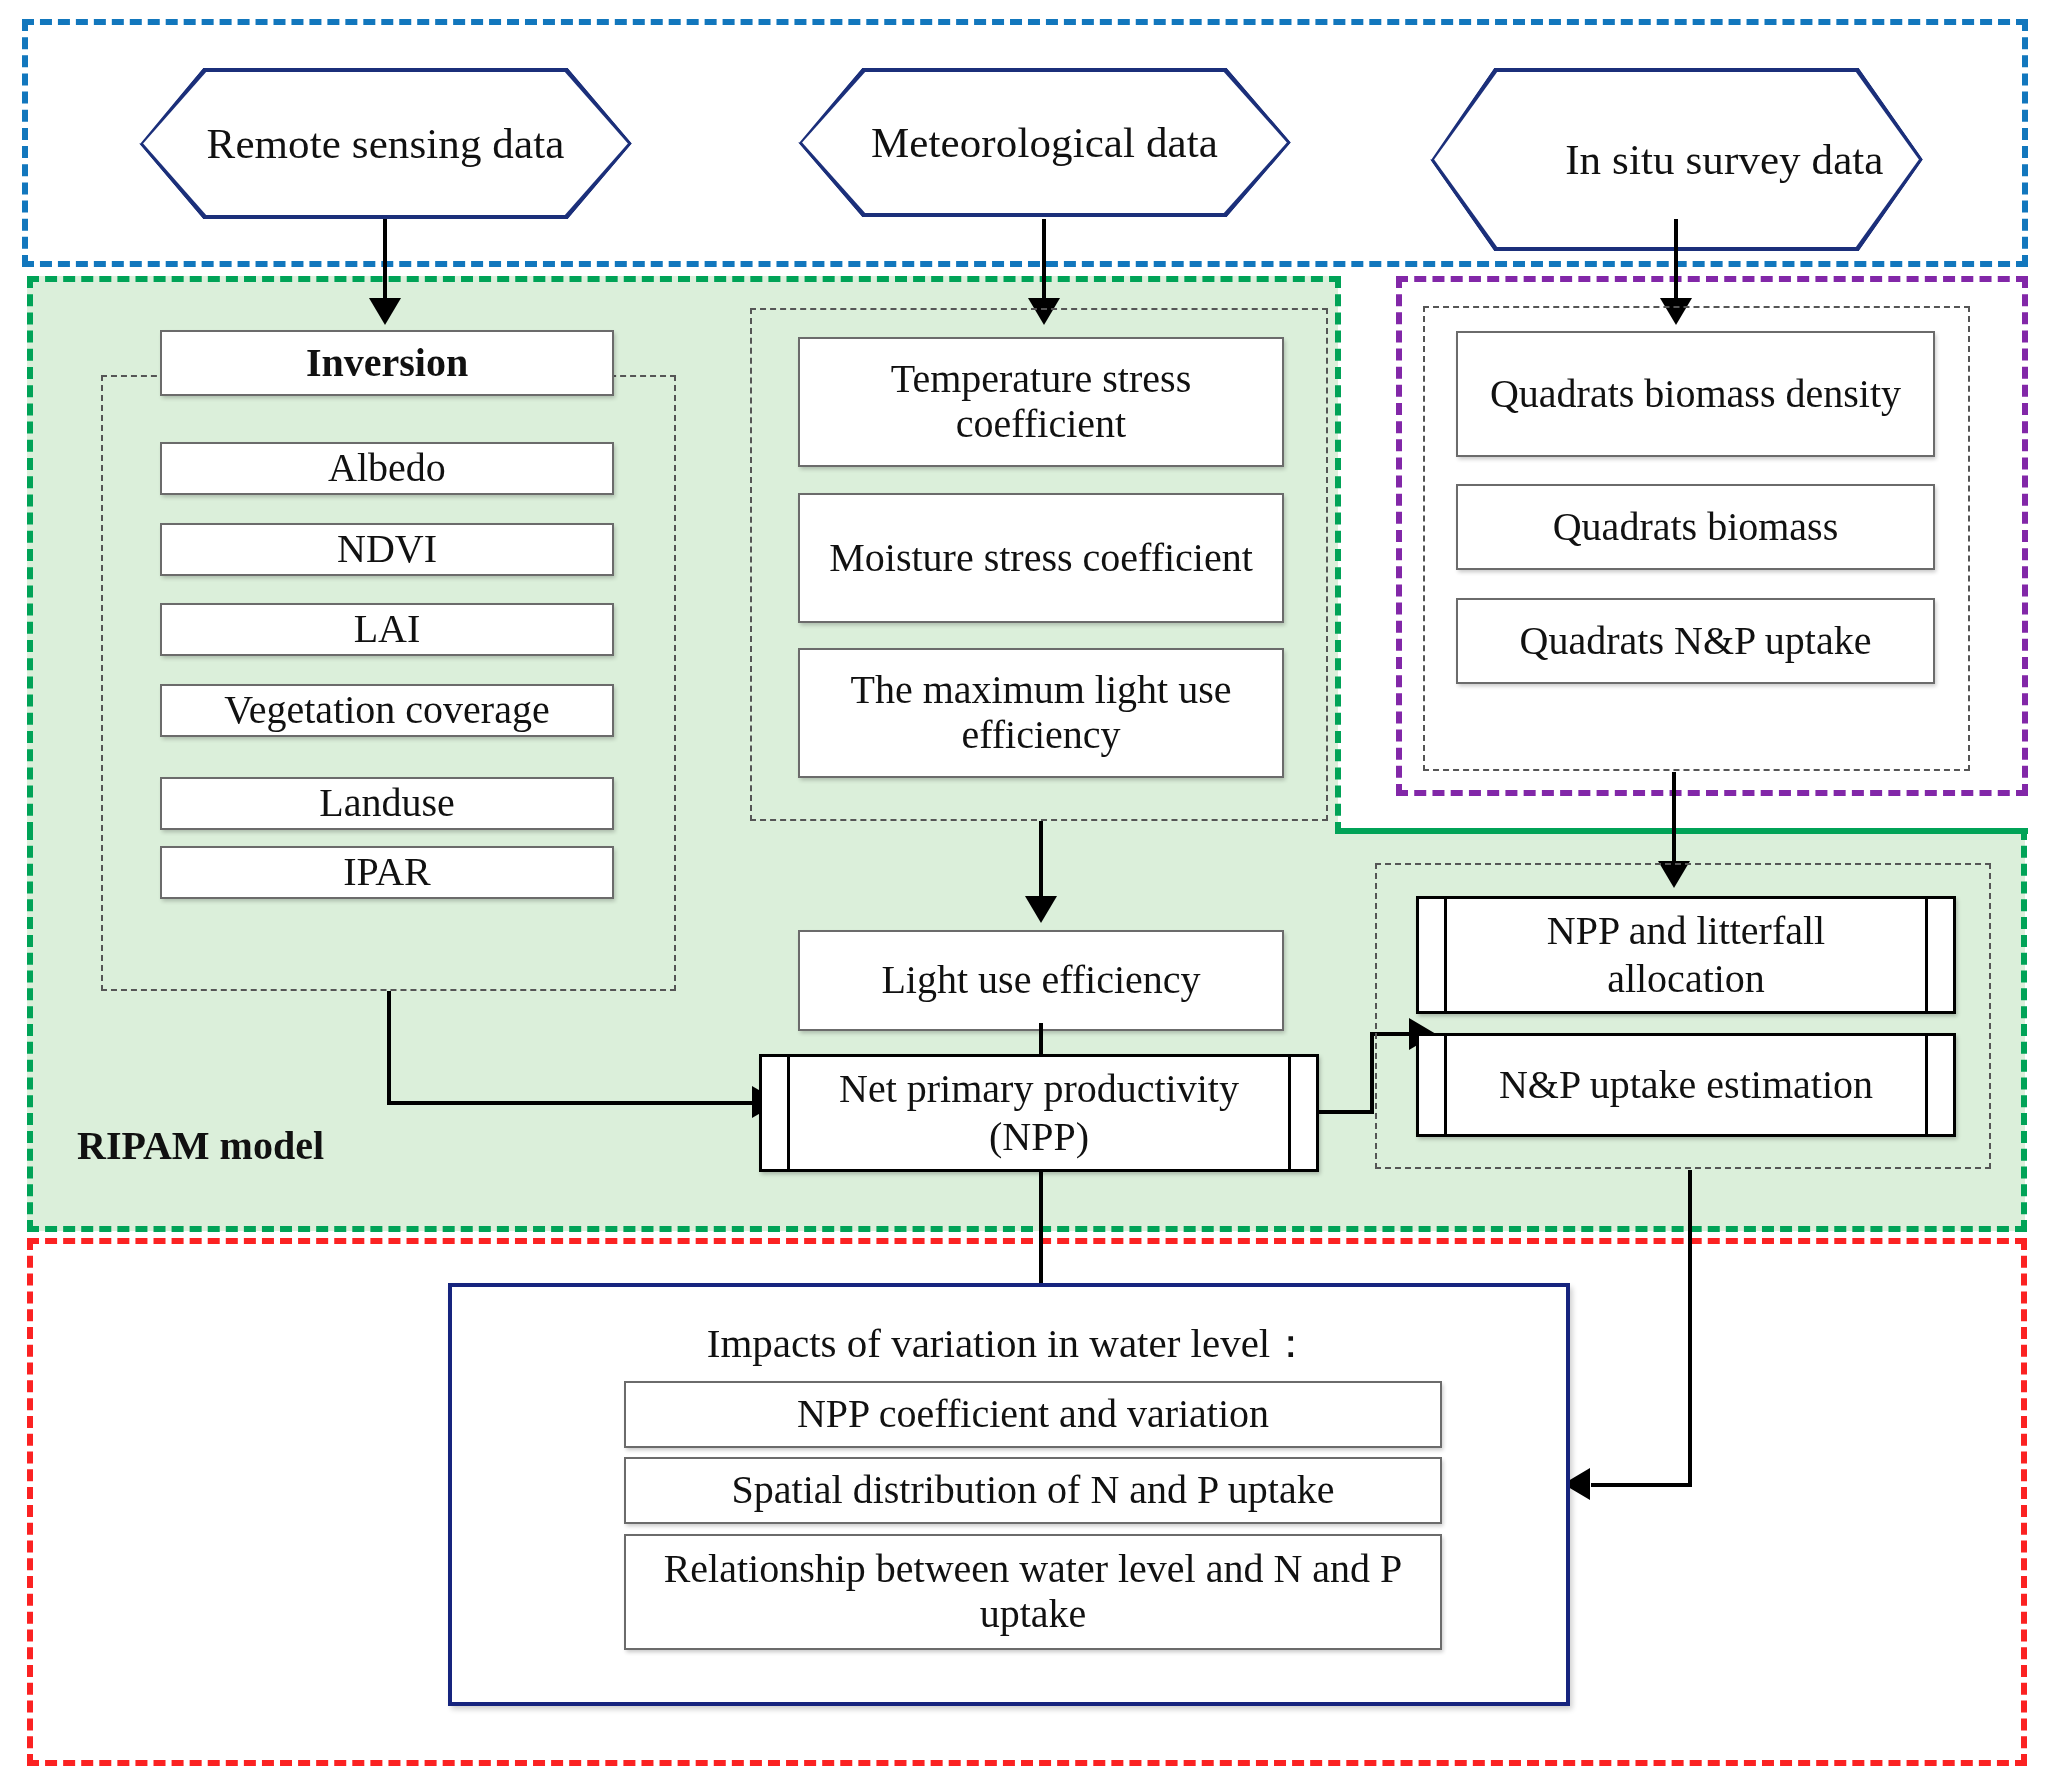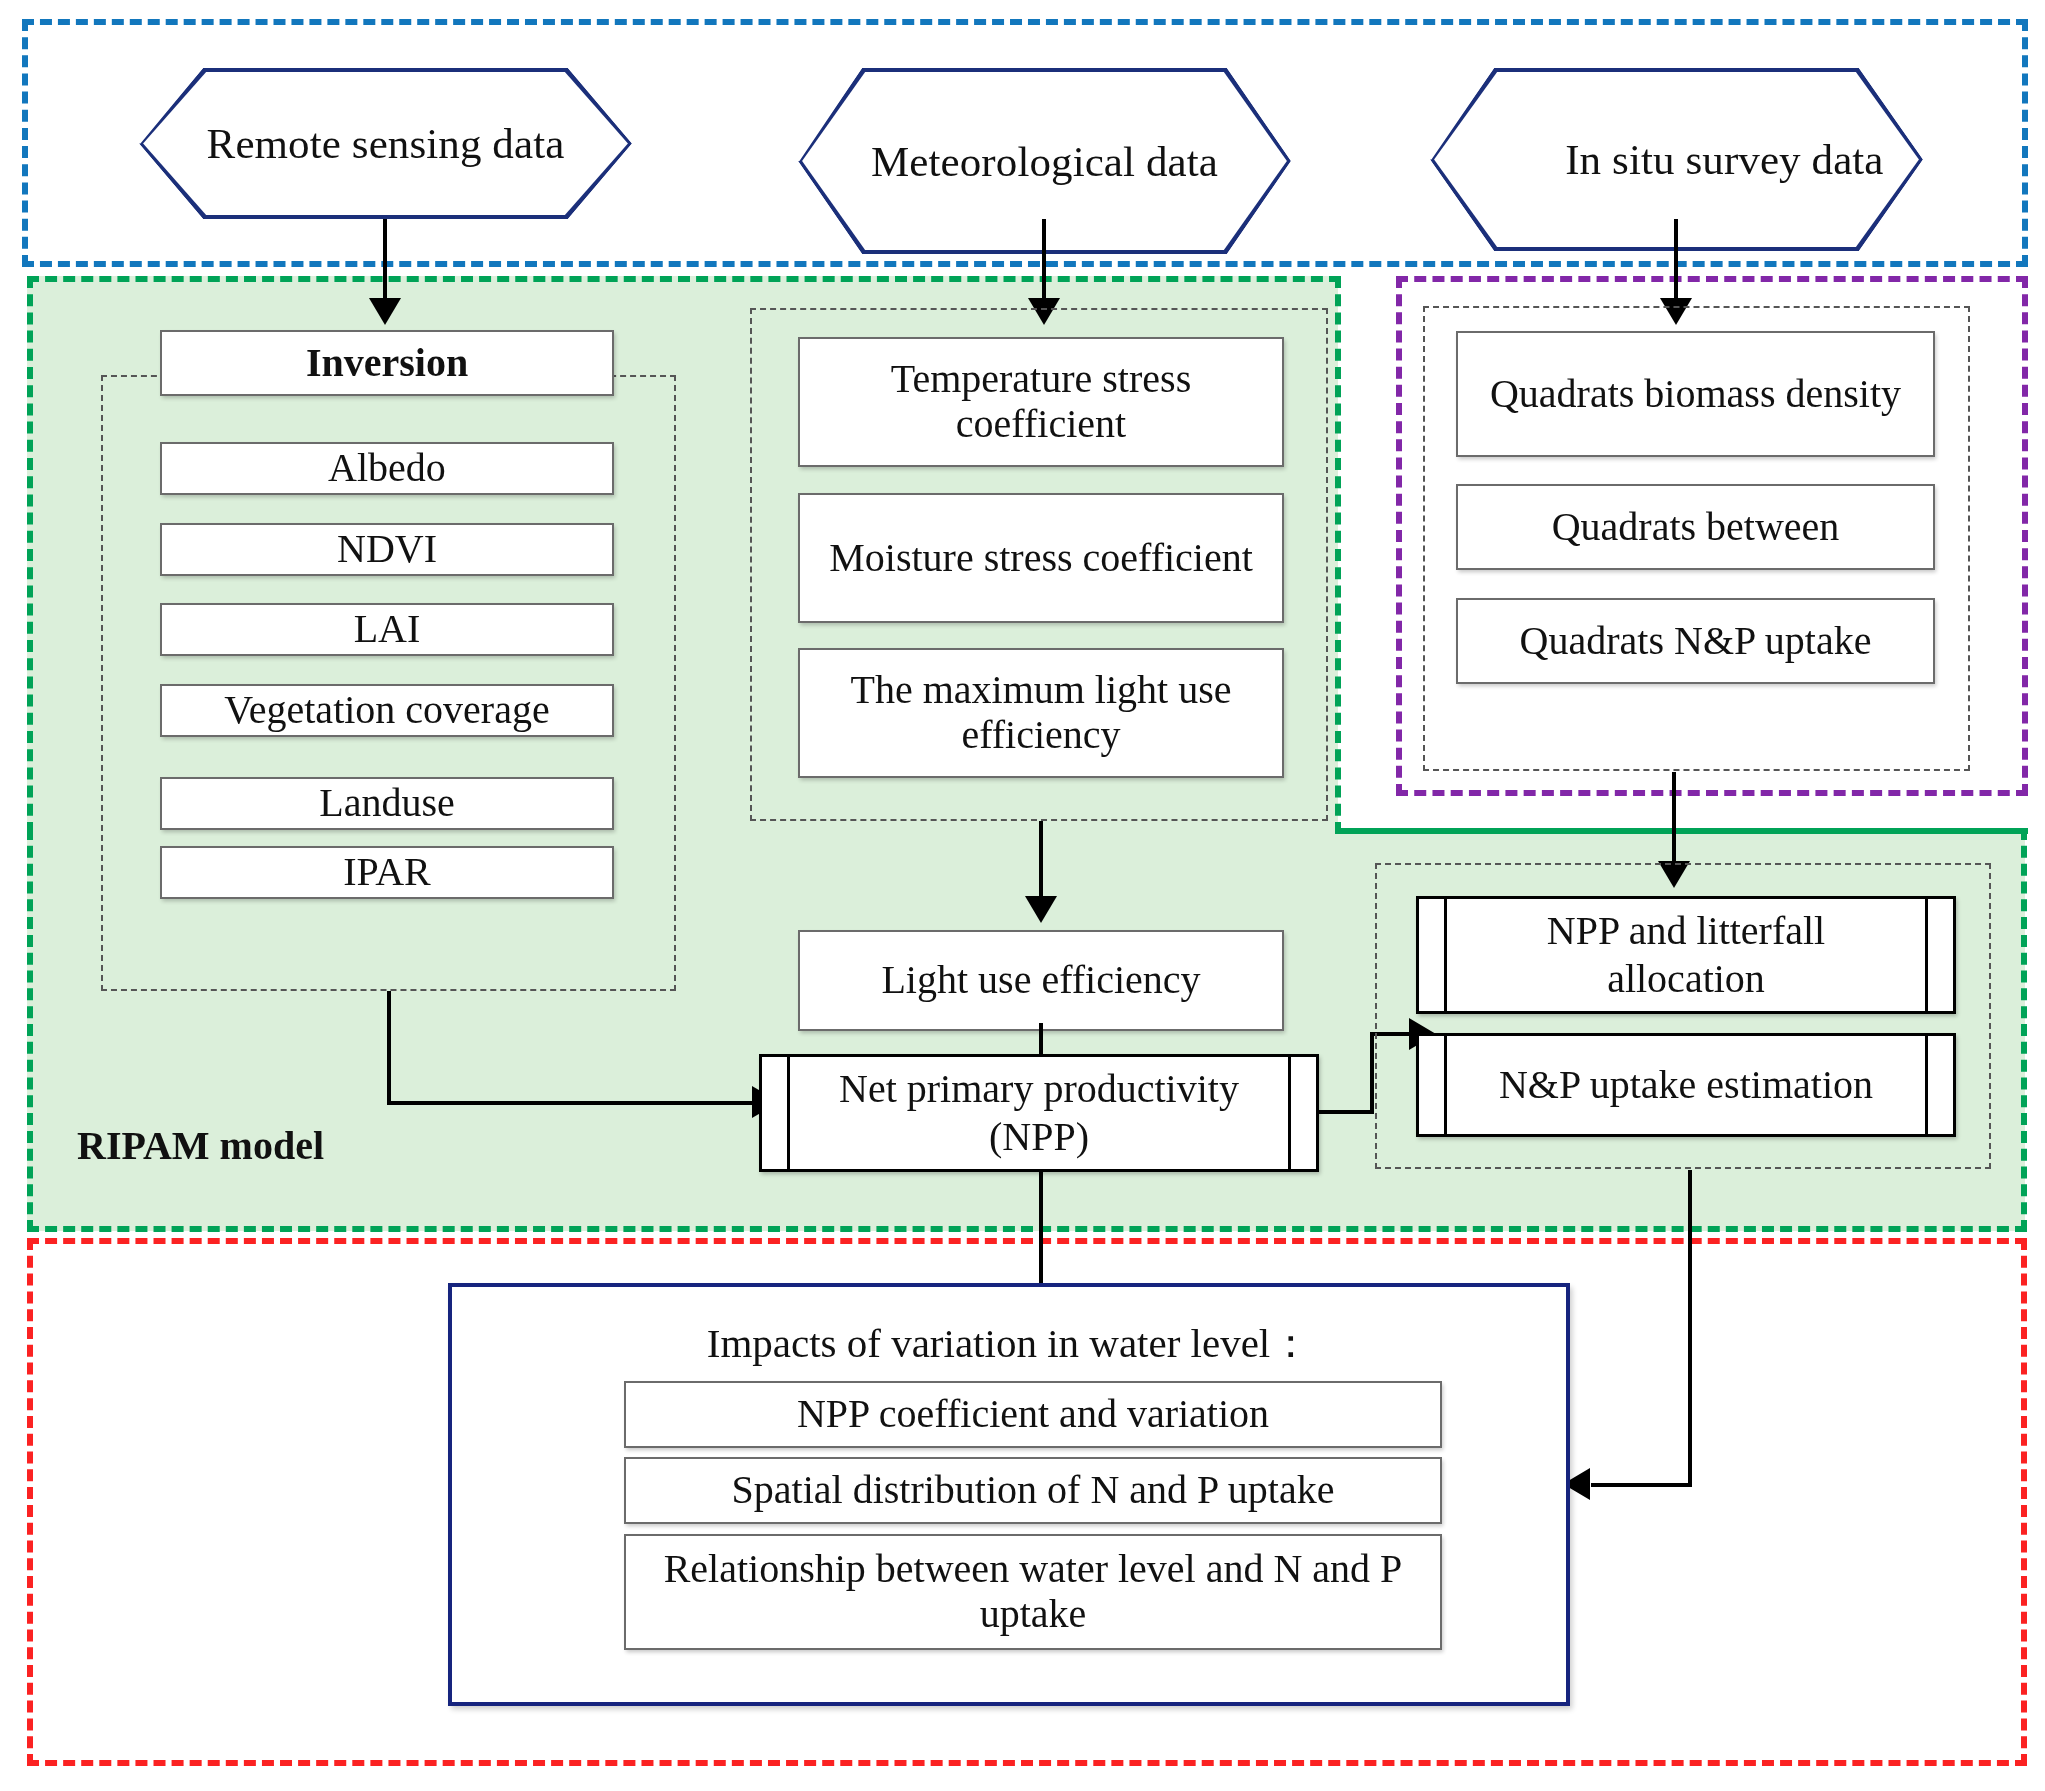--- a/index.html
+++ b/index.html
@@ -134,21 +134,21 @@
   <div class="region region-purple" style="left:1396px;top:276px;width:632px;height:520px;background:#ffffff;"></div>
 
   <div class="region region-red" style="left:27px;top:1238px;width:2000px;height:528px;"></div>
 
   <div class="hex" style="left:139px;top:68px;width:493px;height:151px;">
     <div class="hexborder"></div>
     <div class="hexinner"></div>
     <span class="hexlabel">Remote sensing data</span>
   </div>
 
-  <div class="hex" style="left:798px;top:68px;width:493px;height:186px;">
+  <div class="hex" style="left:798px;top:68px;width:493px;height:149px;">
     <div class="hexborder"></div>
     <div class="hexinner"></div>
     <span class="hexlabel">Meteorological data</span>
   </div>
 
   <div class="hex" style="left:1430px;top:68px;width:493px;height:183px;justify-content:flex-end;">
     <div class="hexborder"></div>
     <div class="hexinner"></div>
     <span class="hexlabel">In situ survey data</span>
   </div>
@@ -199,21 +199,21 @@
   <div class="arrowdown" style="left:1025px;top:1284px;"></div>
 
   <div class="hline" style="left:1319px;top:1110px;width:55px;"></div>
   <div class="vline" style="left:1370px;top:1032px;height:82px;"></div>
   <div class="hline" style="left:1370px;top:1032px;width:41px;"></div>
   <div class="arrowright" style="left:1409px;top:1018px;"></div>
 
   <div class="inner-dash" style="left:1423px;top:306px;width:547px;height:465px;"></div>
 
   <div class="box" style="left:1456px;top:331px;width:479px;height:126px;padding:0 18px;">Quadrats biomass density</div>
-  <div class="box" style="left:1456px;top:484px;width:479px;height:86px;">Quadrats between</div>
+  <div class="box" style="left:1456px;top:484px;width:479px;height:86px;">Quadrats biomass</div>
   <div class="box" style="left:1456px;top:598px;width:479px;height:86px;">Quadrats N&amp;P uptake</div>
 
   <div class="vline" style="left:1672px;top:772px;height:89px;"></div>
   <div class="arrowdown" style="left:1658px;top:861px;"></div>
 
   <div class="inner-dash" style="left:1375px;top:863px;width:616px;height:306px;"></div>
 
   <div class="procbox" style="left:1416px;top:896px;width:540px;height:118px;">
     <span class="ptxt">NPP and litterfall allocation</span>
   </div>

